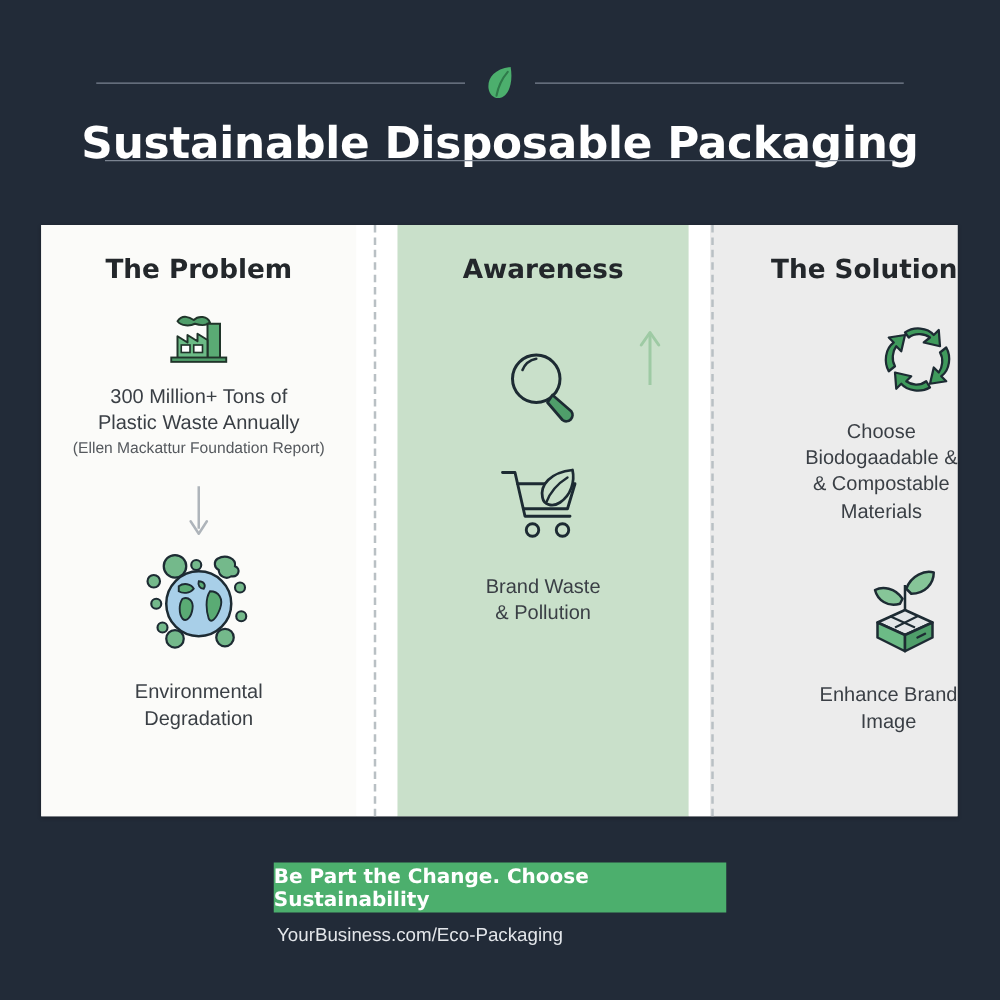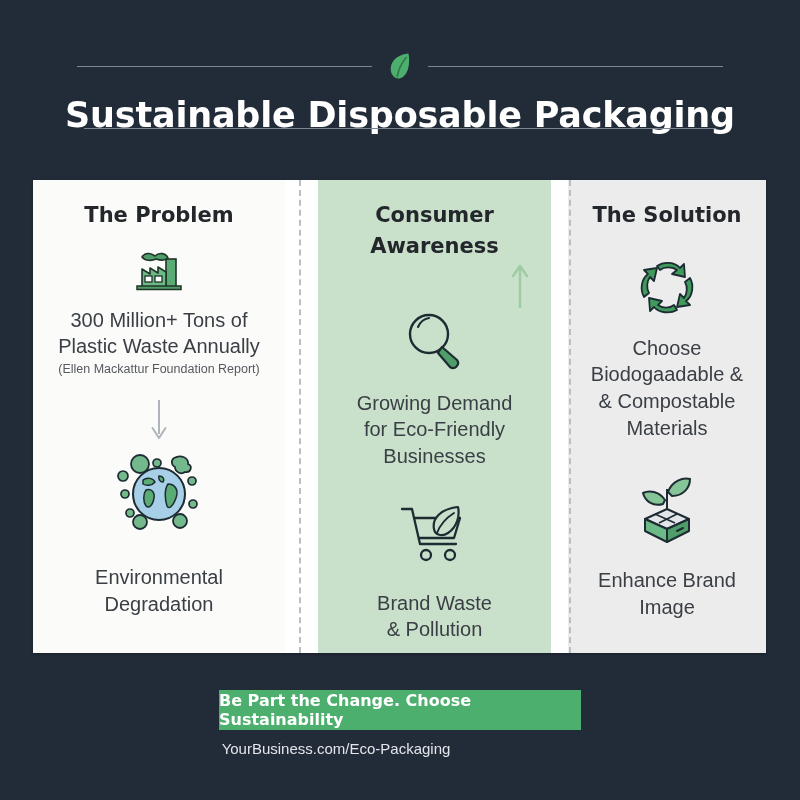--- a/index.html
+++ b/index.html
@@ -98,20 +98,21 @@
     width: 233px;
     background: #c9e0ca;
   }
   .col-gap-b {
     width: 17px;
     background: #ffffff;
   }
   .col-solution {
     width: 198px;
     background: #ececec;
+    align-items: flex-end;
   }
   .divider {
     position: absolute;
     top: 0;
     width: 0;
     height: 473px;
     border-left: 2px dashed #b9c0c4;
   }
   .divider-1 { left: 266px; }
   .divider-2 { left: 536px; }
@@ -119,21 +120,21 @@
   .col-title {
     font-size: 21px;
     font-weight: bold;
     color: #23272b;
     text-align: center;
     line-height: 1.28;
     font-family: "DejaVu Sans", sans-serif;
     margin: 0 0 4px 0;
   }
   .col-text {
-    font-size: 20px;
+    font-size: 16px;
     color: #3a3f45;
     text-align: center;
     line-height: 1.33;
     margin: 0;
   }
   .col-text.small {
     font-size: 12.5px;
     color: #55595e;
     line-height: 1.35;
     margin-top: 1px;
@@ -142,21 +143,21 @@
     display: flex;
     align-items: center;
     justify-content: center;
   }
 
   
   .problem-icon   { margin-top: 10px; height: 50px; }
   .problem-text   { margin-top: 14px; }
   .problem-arrow  { margin-top: 20px; height: 44px; }
   .problem-globe  { margin-top: 8px;  height: 82px; }
-  .problem-cap    { margin-top: 32px; }
+  .problem-cap    { margin-top: 22px; }
 
   .aware-icon     { margin-top: 44px; height: 62px; }
   .aware-text     { margin-top: 20px; }
   .aware-cart     { margin-top: 32px; height: 62px; }
   .aware-cap      { margin-top: 26px; }
 
   .sol-icon       { margin-top: 24px; height: 60px; }
   .sol-text       { margin-top: 18px; }
   .sol-box        { margin-top: 26px; height: 80px; }
   .sol-cap        { margin-top: 20px; }
@@ -262,43 +263,37 @@
 
     <div class="problem-cap">
       <p class="col-text">Environmental</p>
       <p class="col-text">Degradation</p>
     </div>
   </div>
 
   <div class="col col-gap-a"></div>
 
   <div class="col col-awareness">
-    <div class="col-title">Consumer</div>
     <div class="col-title">Awareness</div>
 
     <div class="up-arrow">
       <svg width="20" height="48" viewBox="0 0 20 48">
         <line x1="10" y1="46" x2="10" y2="6" stroke="#9ecaa4" stroke-width="2.4"></line>
         <path d="M3 14 L10 4 L17 14" fill="none" stroke="#9ecaa4" stroke-width="2.4" stroke-linecap="round" stroke-linejoin="round"></path>
       </svg>
     </div>
 
     <div class="icon-slot aware-icon">
       <svg width="66" height="62" viewBox="0 0 66 62">
         <circle cx="27" cy="26" r="19" fill="none" stroke="#1d2b33" stroke-width="2.4"></circle>
         <path d="M16 19 C18 14 22 11 27 10" fill="none" stroke="#1d2b33" stroke-width="2.1" stroke-linecap="round"></path>
         <path d="M40 39 L55 52 A5 5 0 0 1 48 59 L36 45 Z" fill="#4f9e6a" stroke="#1d2b33" stroke-width="2.2" stroke-linejoin="round"></path>
       </svg>
     </div>
 
-    <div class="aware-text">
-      <p class="col-text">Growing Demand</p>
-      <p class="col-text">for Eco-Friendly</p>
-      <p class="col-text">Businesses</p>
-    </div>
 
     <div class="icon-slot aware-cart">
       <svg width="74" height="62" viewBox="0 0 74 62">
         <path d="M4 7 L14 7 L22 42 L58 42" fill="none" stroke="#1d2b33" stroke-width="2.3" stroke-linecap="round" stroke-linejoin="round"></path>
         <path d="M16 16 L62 16 L56 36 L21 36" fill="none" stroke="#1d2b33" stroke-width="2.3" stroke-linecap="round" stroke-linejoin="round"></path>
         <circle cx="28" cy="53" r="5" fill="none" stroke="#1d2b33" stroke-width="2.3"></circle>
         <circle cx="52" cy="53" r="5" fill="none" stroke="#1d2b33" stroke-width="2.3"></circle>
         <path d="M60 5 C42 7 34 17 36 27 C37 33 44 35 50 31 C59 25 62 14 60 5 Z" fill="#c9e0ca" stroke="#1d2b33" stroke-width="2.2" stroke-linejoin="round"></path>
         <path d="M56 11 C48 16 42 23 39 31" fill="none" stroke="#1d2b33" stroke-width="1.9" stroke-linecap="round"></path>
       </svg>

